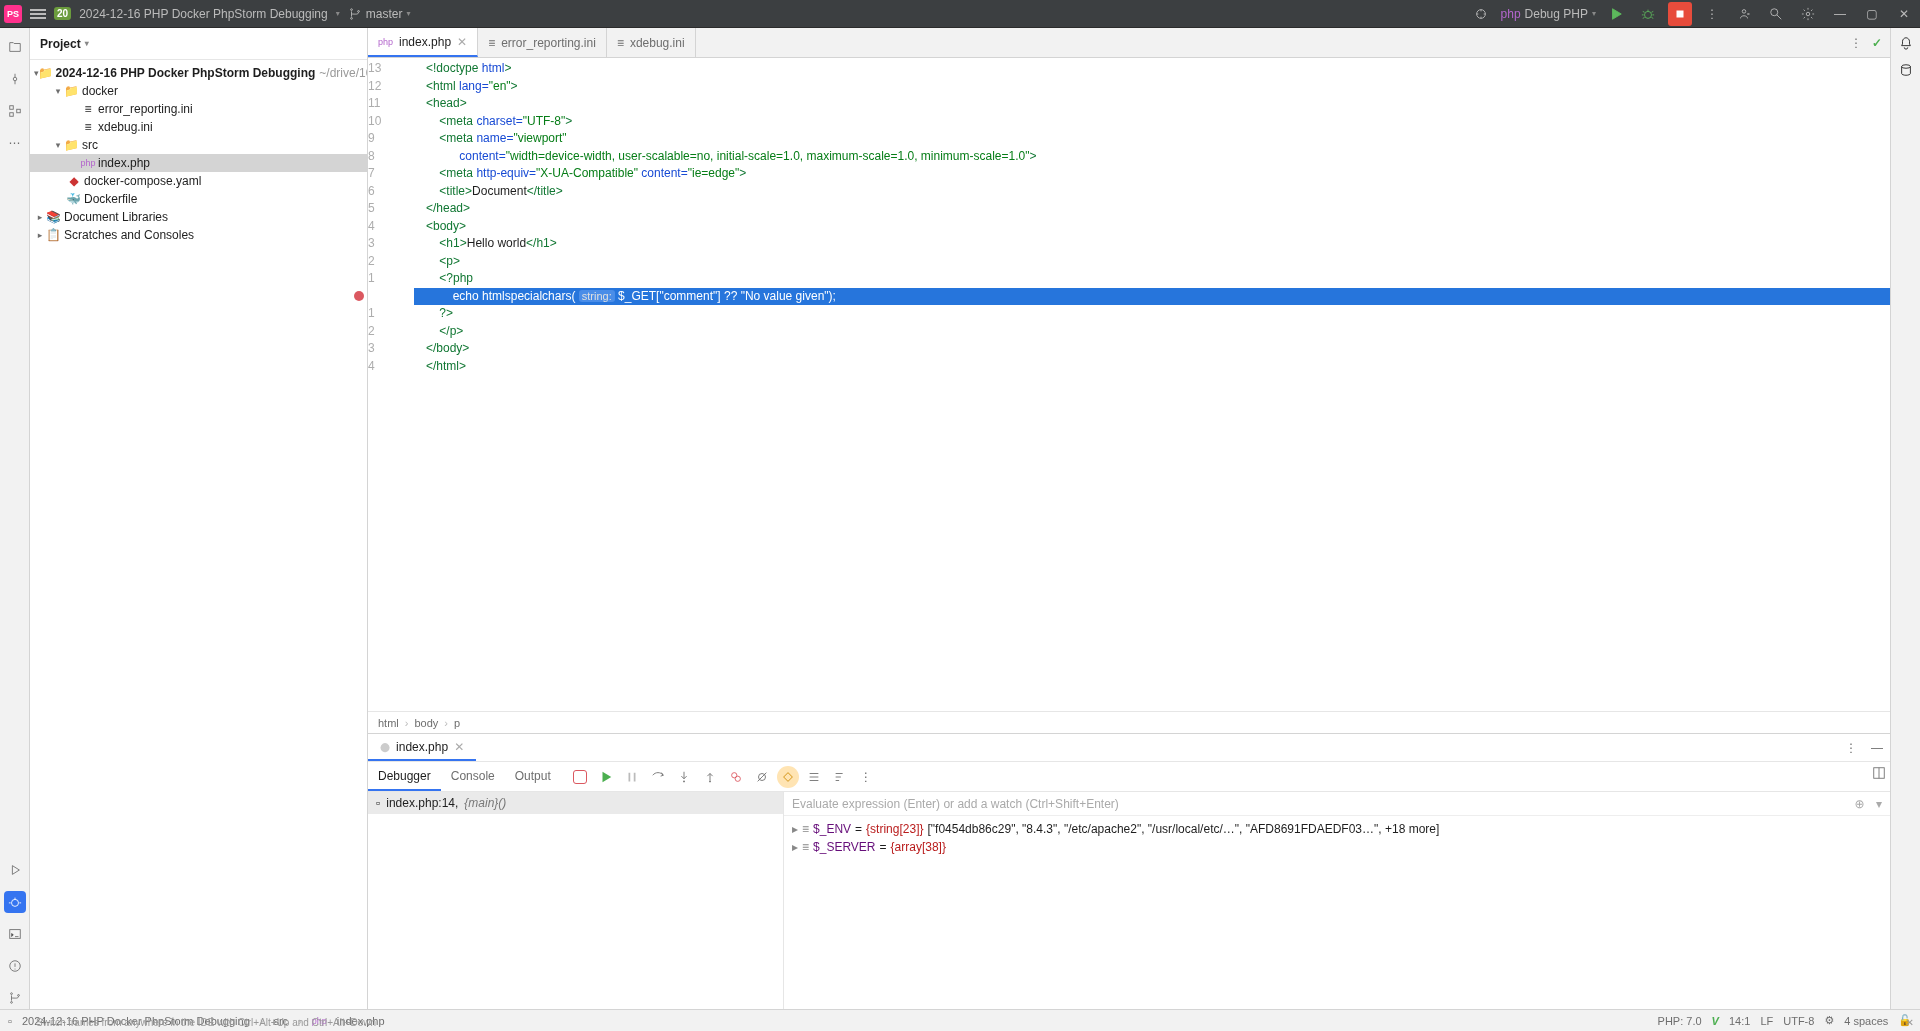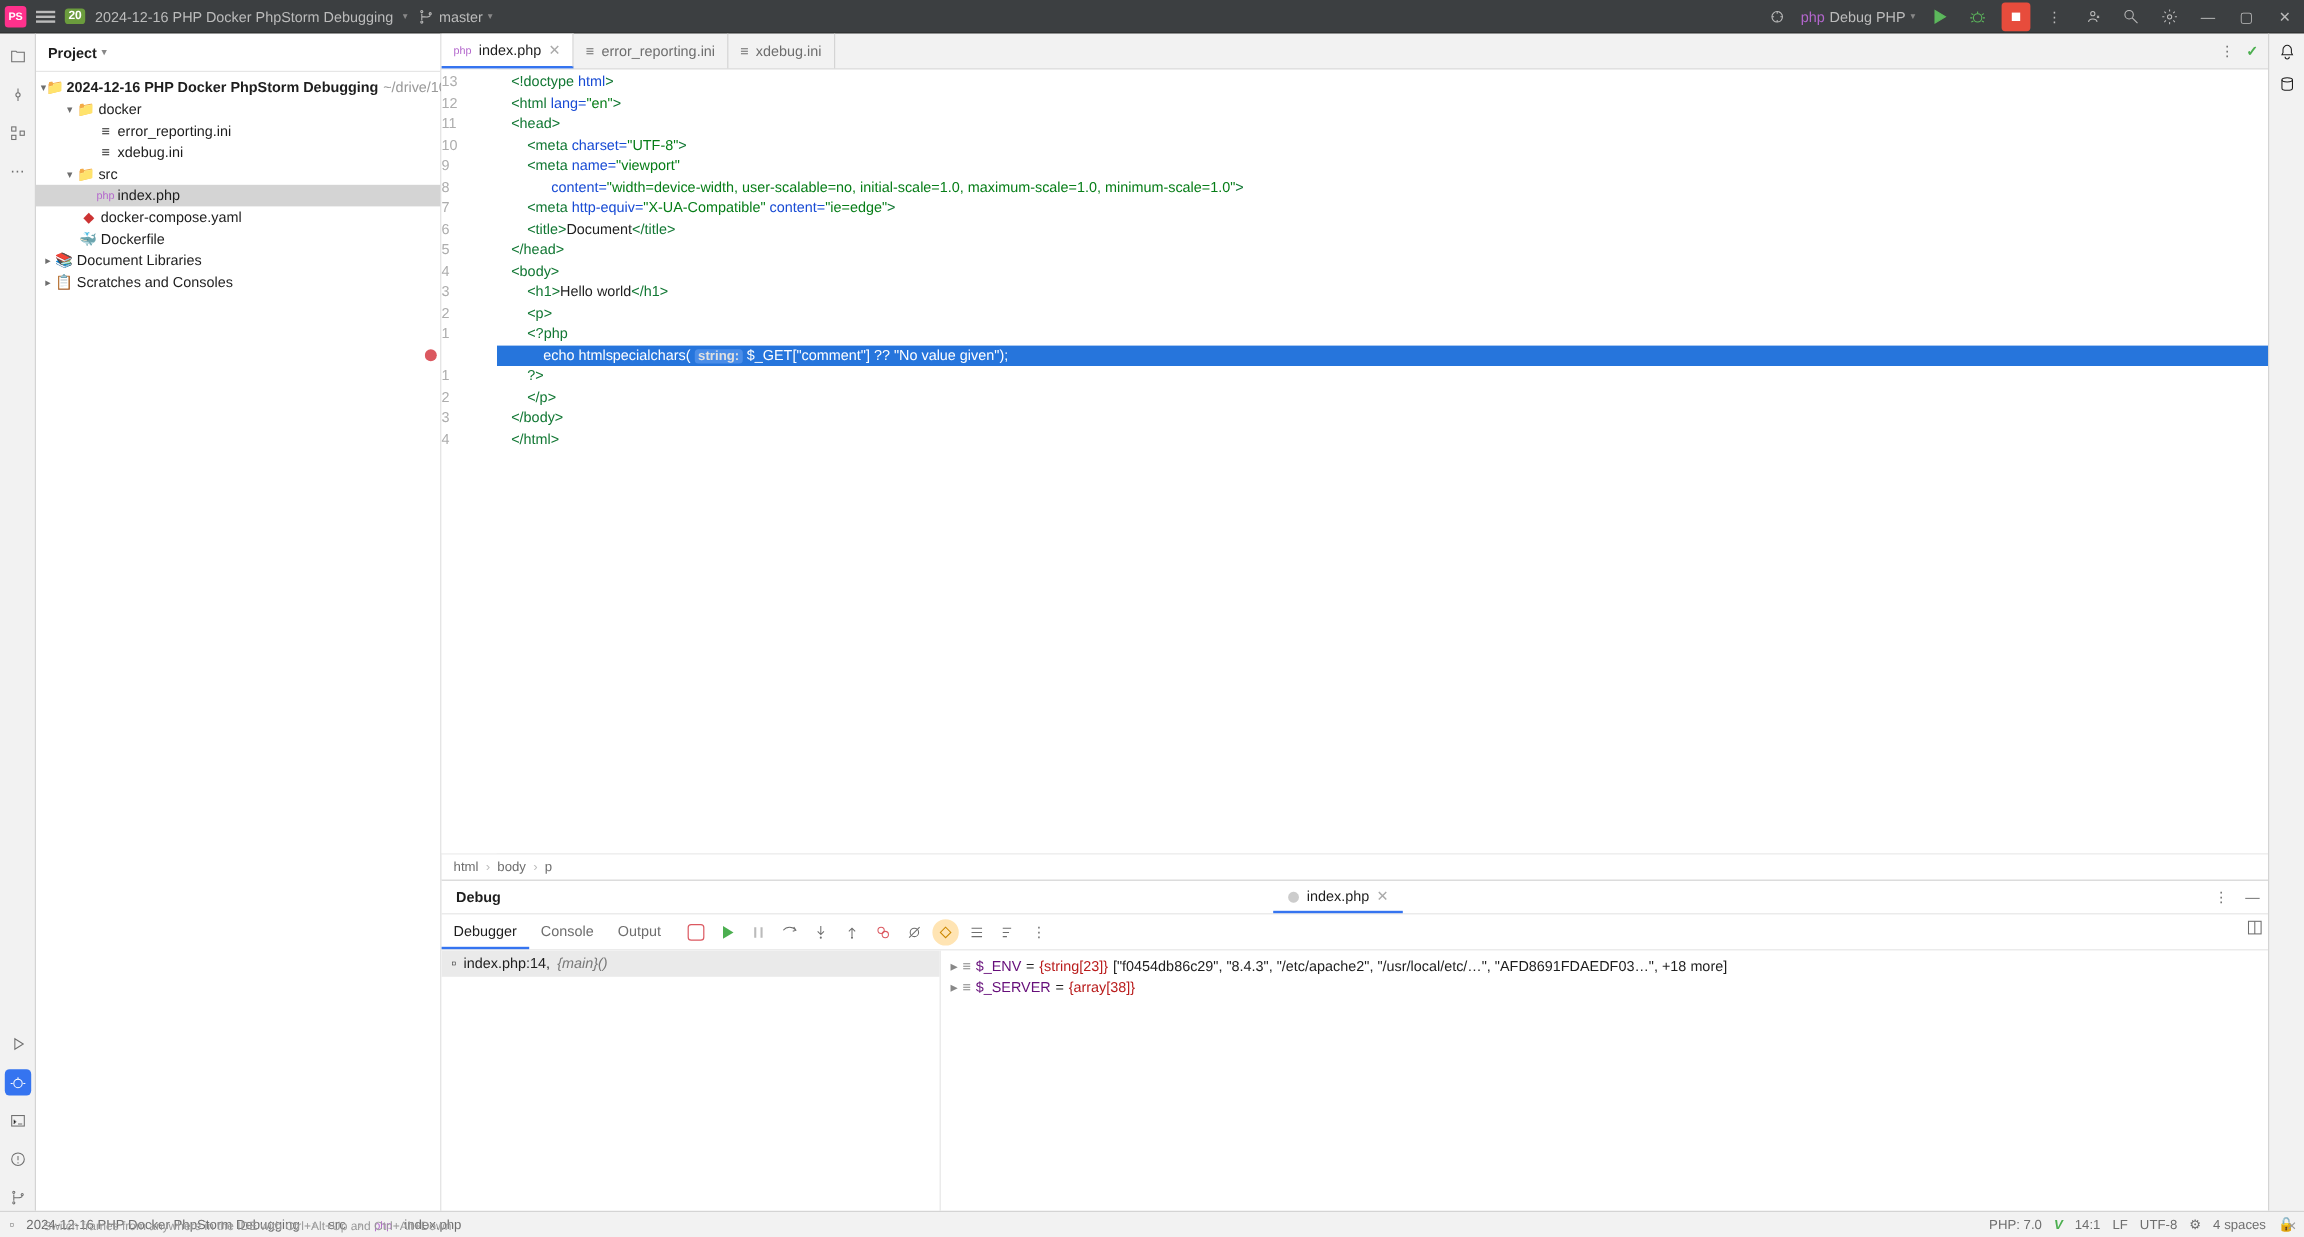--- a/index.html
+++ b/index.html
@@ -53,21 +53,21 @@
 .gutter-line { height: 17.5px; position: relative; }
 .breakpoint { position: absolute; left: -14px; top: 3px; width: 10px; height: 10px; background: #db5860; border-radius: 50%; }
 .code { flex: 1; font-family: "Consolas", "Menlo", monospace; font-size: 12px; line-height: 17.5px; padding: 2px 0; overflow: auto; white-space: pre; }
 .code-line { height: 17.5px; padding-left: 12px; }
 .code-line.hl { background: #2675dc; color: #fff; }
 .tag { color: #117733; }
 .attr { color: #174ad4; }
 .str2 { color: #067d17; }
 .fn { color: #871094; text-align: right; }
 .var { color: #660000; }
-.hint { background: #dadfe6; color: #5a5a5a; border-radius: 3px; padding: 0 3px; font-size: 11px; font-weight: bold; }
+.hint { background: #dadfe6; color: #5a5a5a; border-radius: 3px; padding: 0 3px; font-size: 11px; }
 .code-line.hl .hint { background: #4a8de8; color: #e0e0e0; }
 .code-line.hl .str2, .code-line.hl .fn, .code-line.hl .var, .code-line.hl .tag { color: #fff; }
 
 .breadcrumb { height: 22px; background: #fff; border-top: 1px solid #e6e6e6; display: flex; align-items: center; padding: 0 10px; gap: 6px; color: #6e6e6e; font-size: 11px; }
 .breadcrumb .sep { color: #bbb; }
 
 
 .debug-panel { height: 276px; background: #fff; border-top: 1px solid #d4d4d4; display: flex; flex-direction: column; }
 .debug-tabs { height: 28px; display: flex; align-items: stretch; border-bottom: 1px solid #e6e6e6; }
 .dtab { padding: 0 12px; display: flex; align-items: center; gap: 6px; cursor: pointer; color: #6e6e6e; }
@@ -350,21 +350,20 @@
       <div class="breadcrumb">
         <span>html</span>
         <span class="sep">›</span>
         <span>body</span>
         <span class="sep">›</span>
         <span>p</span>
       </div>
 
       <div class="debug-panel">
         <div class="debug-tabs">
-          <div class="dtab main">Debug</div>
           <div class="dtab active">
             <span style="color:#ccc;font-size:9px">⬤</span>
             <span>index.php</span>
             <span style="color:#aaa">✕</span>
           </div>
           <div class="dtab-spacer"></div>
           <div class="dtab-btn">⋮</div>
           <div class="dtab-btn">—</div>
         </div>
 
@@ -443,20 +442,27 @@
 
         <div class="debug-body">
           <div class="frames">
             <div class="frame-row">
               <span>▫</span>
               <span>index.php:14,</span>
               <span class="frame-main">{main}()</span>
             </div>
           </div>
           <div class="vars">
+            <div class="eval-input">
+              <span>Evaluate expression (Enter) or add a watch (Ctrl+Shift+Enter)</span>
+              <span>
+                <span style="margin-right:8px">⊕</span>
+                <span>▾</span>
+              </span>
+            </div>
             <div class="var-tree">
               <div class="var-row">
                 <span style="color:#888">▸</span>
                 <span style="color:#888">≡</span>
                 <span class="var-name">$_ENV</span>
                 <span>=</span>
                 <span class="var-type">{string[23]}</span>
                 <span class="var-val">["f0454db86c29", "8.4.3", "/etc/apache2", "/usr/local/etc/…", "AFD8691FDAEDF03…", +18 more]</span>
               </div>
               <div class="var-row">

